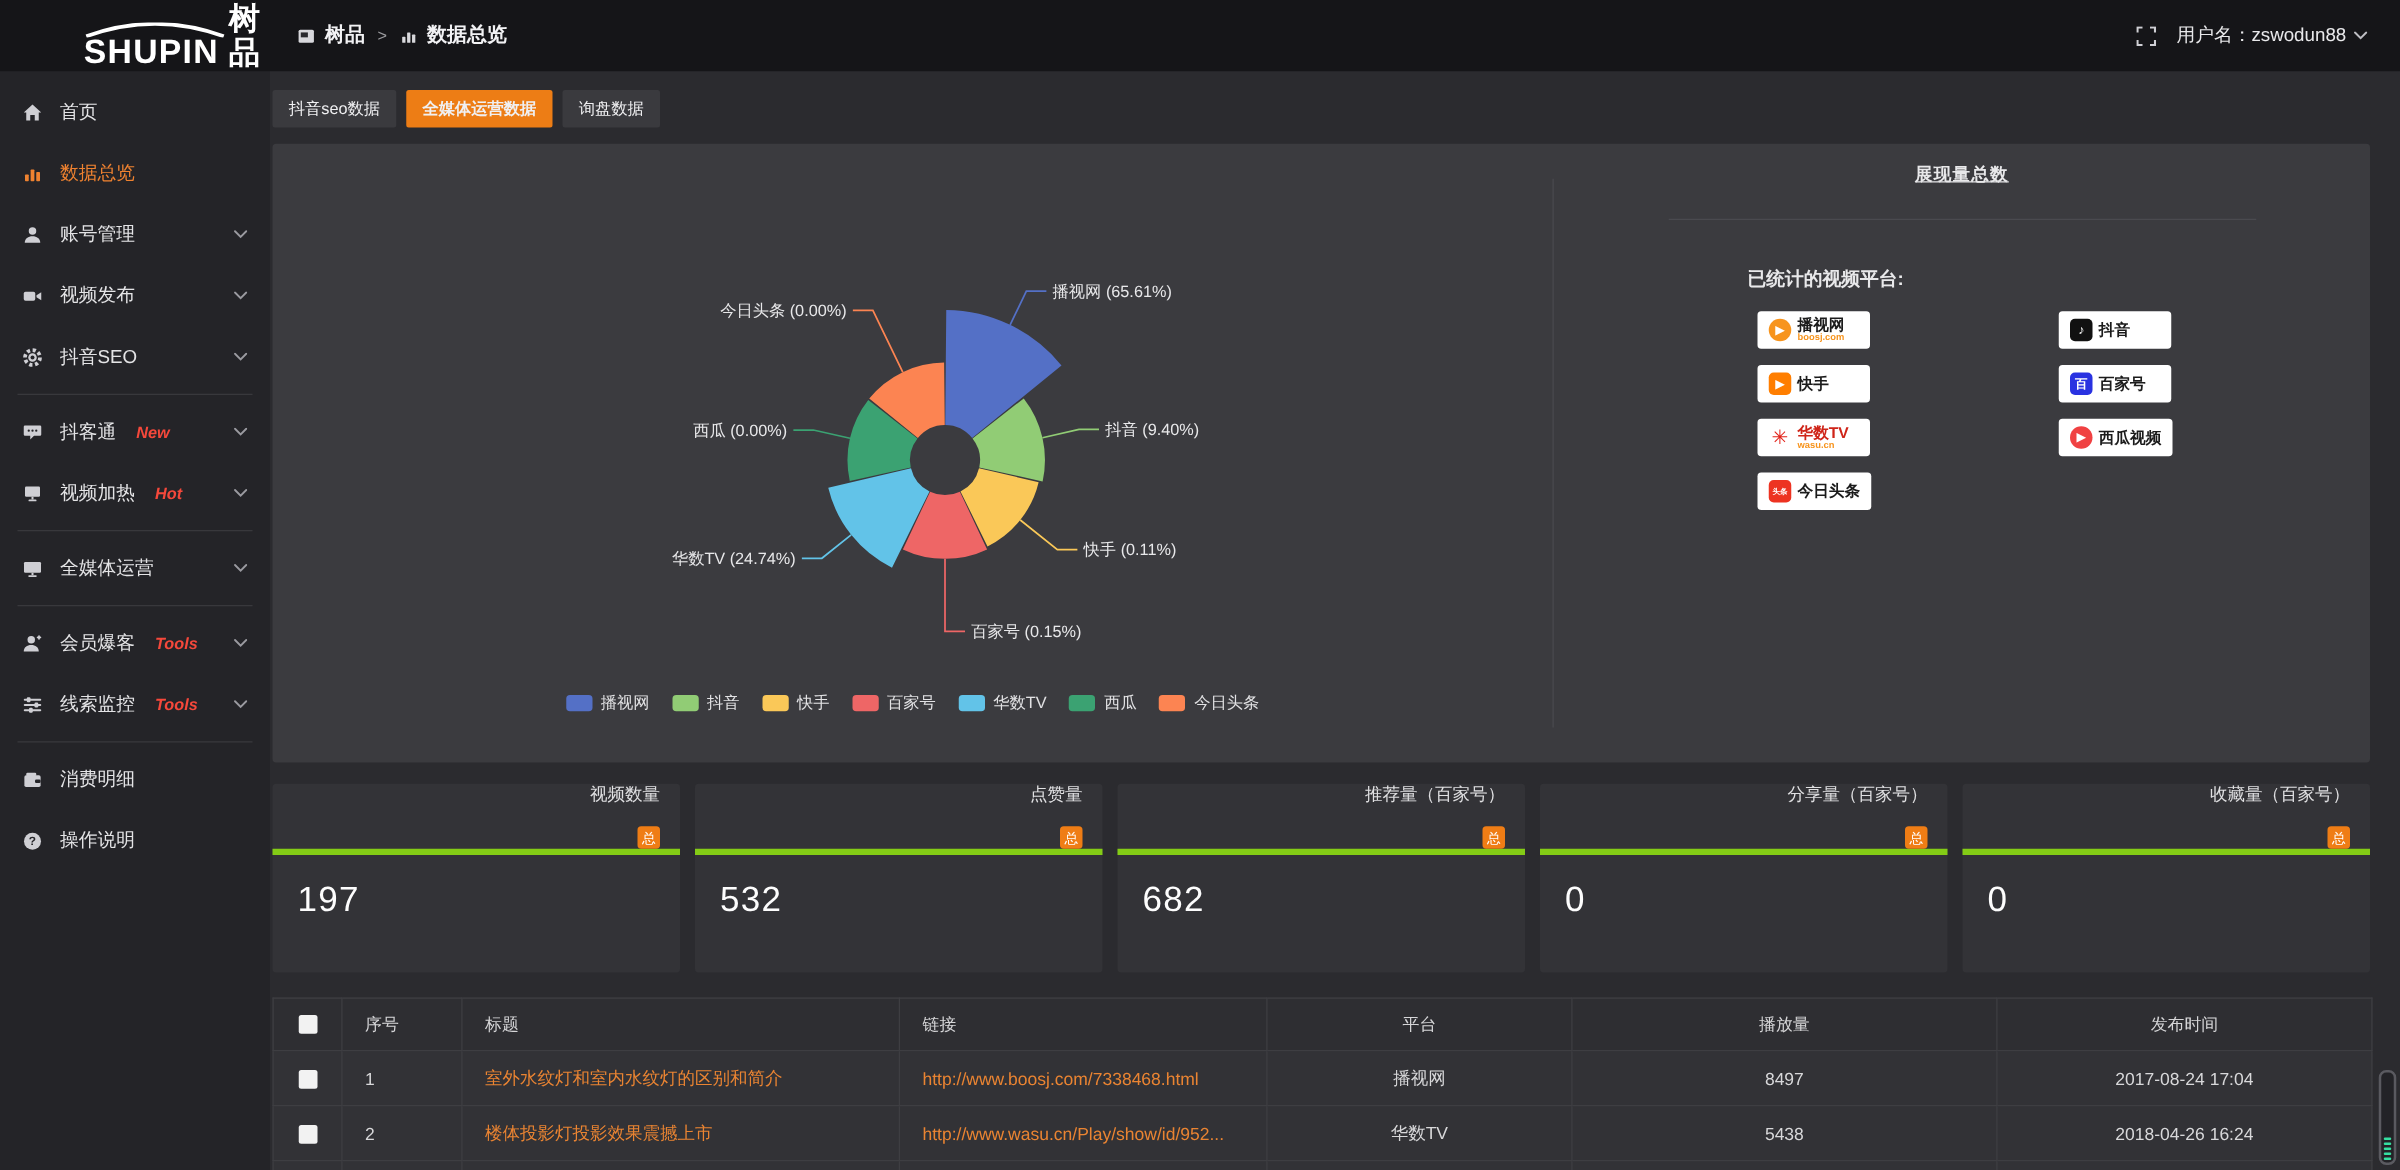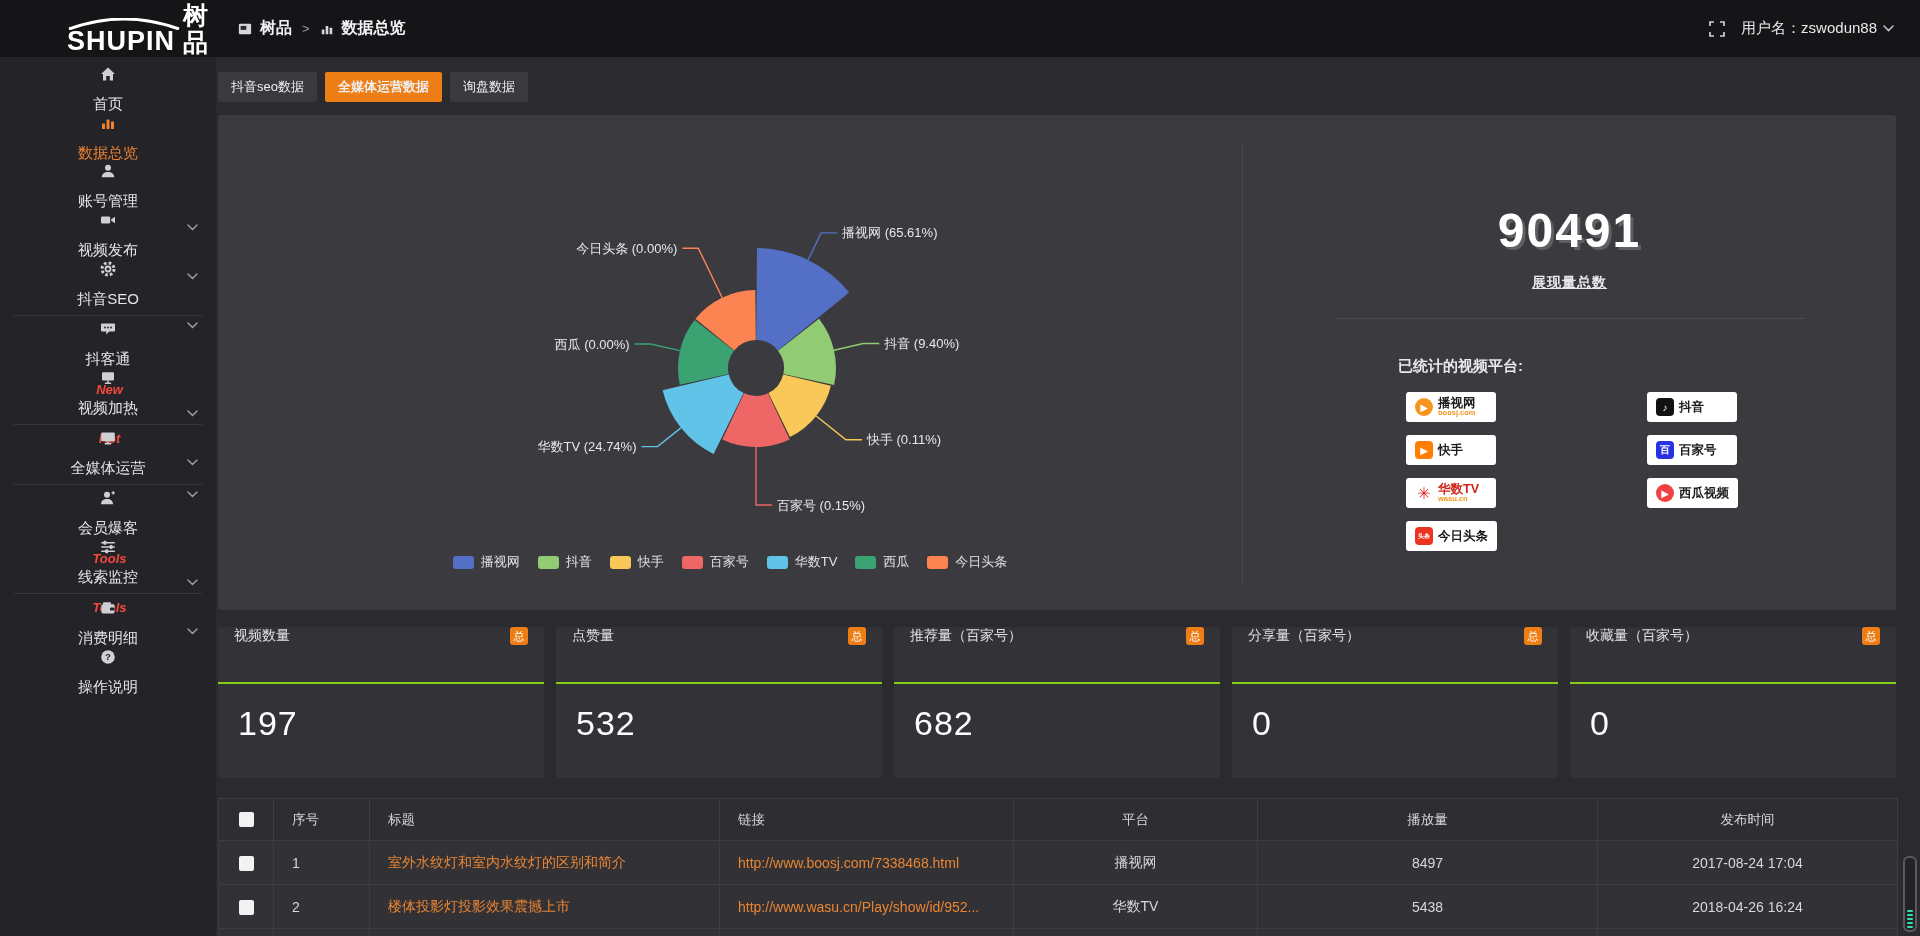--- a/index.html
+++ b/index.html
@@ -14,21 +14,21 @@
   .logo-en { font-size:27px; font-weight:700; letter-spacing:1px; color:#fff; line-height:1; }
   .logo-cn { font-size:25px; font-weight:700; color:#fff; line-height:1.05; }
   .crumbs { display:flex; align-items:center; gap:8px; margin-left:22px; font-size:16px; font-weight:700; color:#f2f2f4; }
   .crumb-sep { color:#9a9a9e; font-size:13px; font-weight:400; padding:0 2px; }
   .crumb-ic { display:flex; align-items:center; }
   .top-right { margin-left:auto; display:flex; align-items:center; gap:16px; padding-right:26px; font-size:15px; color:#e9e9eb; }
   .top-right .chev { display:flex; align-items:center; }
 
   
   .sidebar { position:absolute; left:0; top:57px; width:216px; bottom:0; background:#242428; padding-top:8px; }
-  .side-item { height:49px; display:flex; align-items:center; padding:0 18px; gap:13px; cursor:pointer;flex-direction:column; }
+  .side-item { height:49px; display:flex; align-items:center; padding:0 18px; gap:13px; cursor:pointer; }
   .side-item .ic { width:17px; height:17px; display:flex; align-items:center; color:#cfcfd4; }
   .side-item .ic svg { width:16px; height:16px; }
   .side-item .lbl { font-size:15px; color:#e4e4e6; }
   .side-item.active .lbl { color:#ef8230; }
   .side-item.active .ic { color:#ef8230; }
   .side-item .bdg { font-size:13px; font-weight:700; font-style:italic; margin-left:3px; }
   .side-item .chev { margin-left:auto; display:flex; }
   .side-divider { height:1px; background:#38383c; margin:5px 14px; }
 
   
@@ -54,24 +54,24 @@
   .plat-col { display:flex; flex-direction:column; gap:13px; }
   .plat-badge { height:30px; min-width:90px; width:fit-content; background:#fff; border-radius:3px; display:flex; align-items:center; gap:5px; padding:0 9px; }
   .plat-logo { width:18px; height:18px; display:flex; align-items:center; justify-content:center; color:#fff; font-size:11px; font-weight:700; flex:none; }
   .plat-texts { display:flex; flex-direction:column; justify-content:center; }
   .plat-name { font-size:12.5px; font-weight:700; color:#1b1b1b; line-height:12px; white-space:nowrap; }
   .plat-sub { font-size:7.5px; font-weight:700; color:#f7941d; line-height:8px; }
 
   
   .cards { display:flex; gap:12px; margin-bottom:20px; }
   .card { flex:1; height:151px; background:#333337; border-radius:3px; }
-  .card-head { height:57px; display:flex; align-items:flex-start; justify-content:space-between; padding:0 16px; border-bottom:2px solid #84cc16; }
+  .card-head { height:57px; display:flex; align-items:flex-end; justify-content:space-between; padding:0 16px; border-bottom:5px solid #84cc16;flex-direction:column; }
   .card-title { font-size:14px; color:#e0e0e2; }
   .t-badge { width:18px; height:18px; background:#ef7d15; color:#fff; font-size:11px; border-radius:3px; display:flex; align-items:center; justify-content:center; }
-  .card-value { padding:20px 0 0 20px; font-size:34px; color:#fdfdfd; letter-spacing:1px; }
+  .card-value { padding:20px 0 0 20px; font-size:28px; color:#fdfdfd; letter-spacing:1px; }
 
   
   table { width:100%; border-collapse:collapse; table-layout:fixed; background:#323236; }
   th,td { border:1px solid #3e3e42; }
   th { height:42px; background:#2e2e32; color:#d6d6d8; font-size:13.5px; font-weight:400; }
   td { height:44px; color:#d8d8da; font-size:14px; }
   .al { text-align:left; padding-left:18px; }
   .ac { text-align:center; }
   .cbx { width:15px; height:15px; background:#f2f2f2; border-radius:2px; display:inline-block; vertical-align:middle; cursor:pointer; }
 
@@ -370,21 +370,20 @@
           <span class="legend-swatch" style="background:#3ba272"></span>
           <span class="legend-label">西瓜</span>
         </div>
         <div class="legend-item">
           <span class="legend-swatch" style="background:#fc8452"></span>
           <span class="legend-label">今日头条</span>
         </div>
       </div>
     <div class="v-divider"></div>
     <div class="right-sec">
-      <div class="big-num">90491</div>
       <div class="big-label">展现量总数</div>
       <div class="h-divider"></div>
       <div class="plat-title">已统计的视频平台:</div>
       <div class="plat-grid" id="plat-grid">
           <div class="plat-col">
             <div class="plat-badge">
               <span class="plat-logo" style="background:#f7941d;border-radius:50%;font-size:10px;">▶</span>
               <span class="plat-texts">
                 <span class="plat-name">播视网</span>
                 <span class="plat-sub">boosj.com</span>

